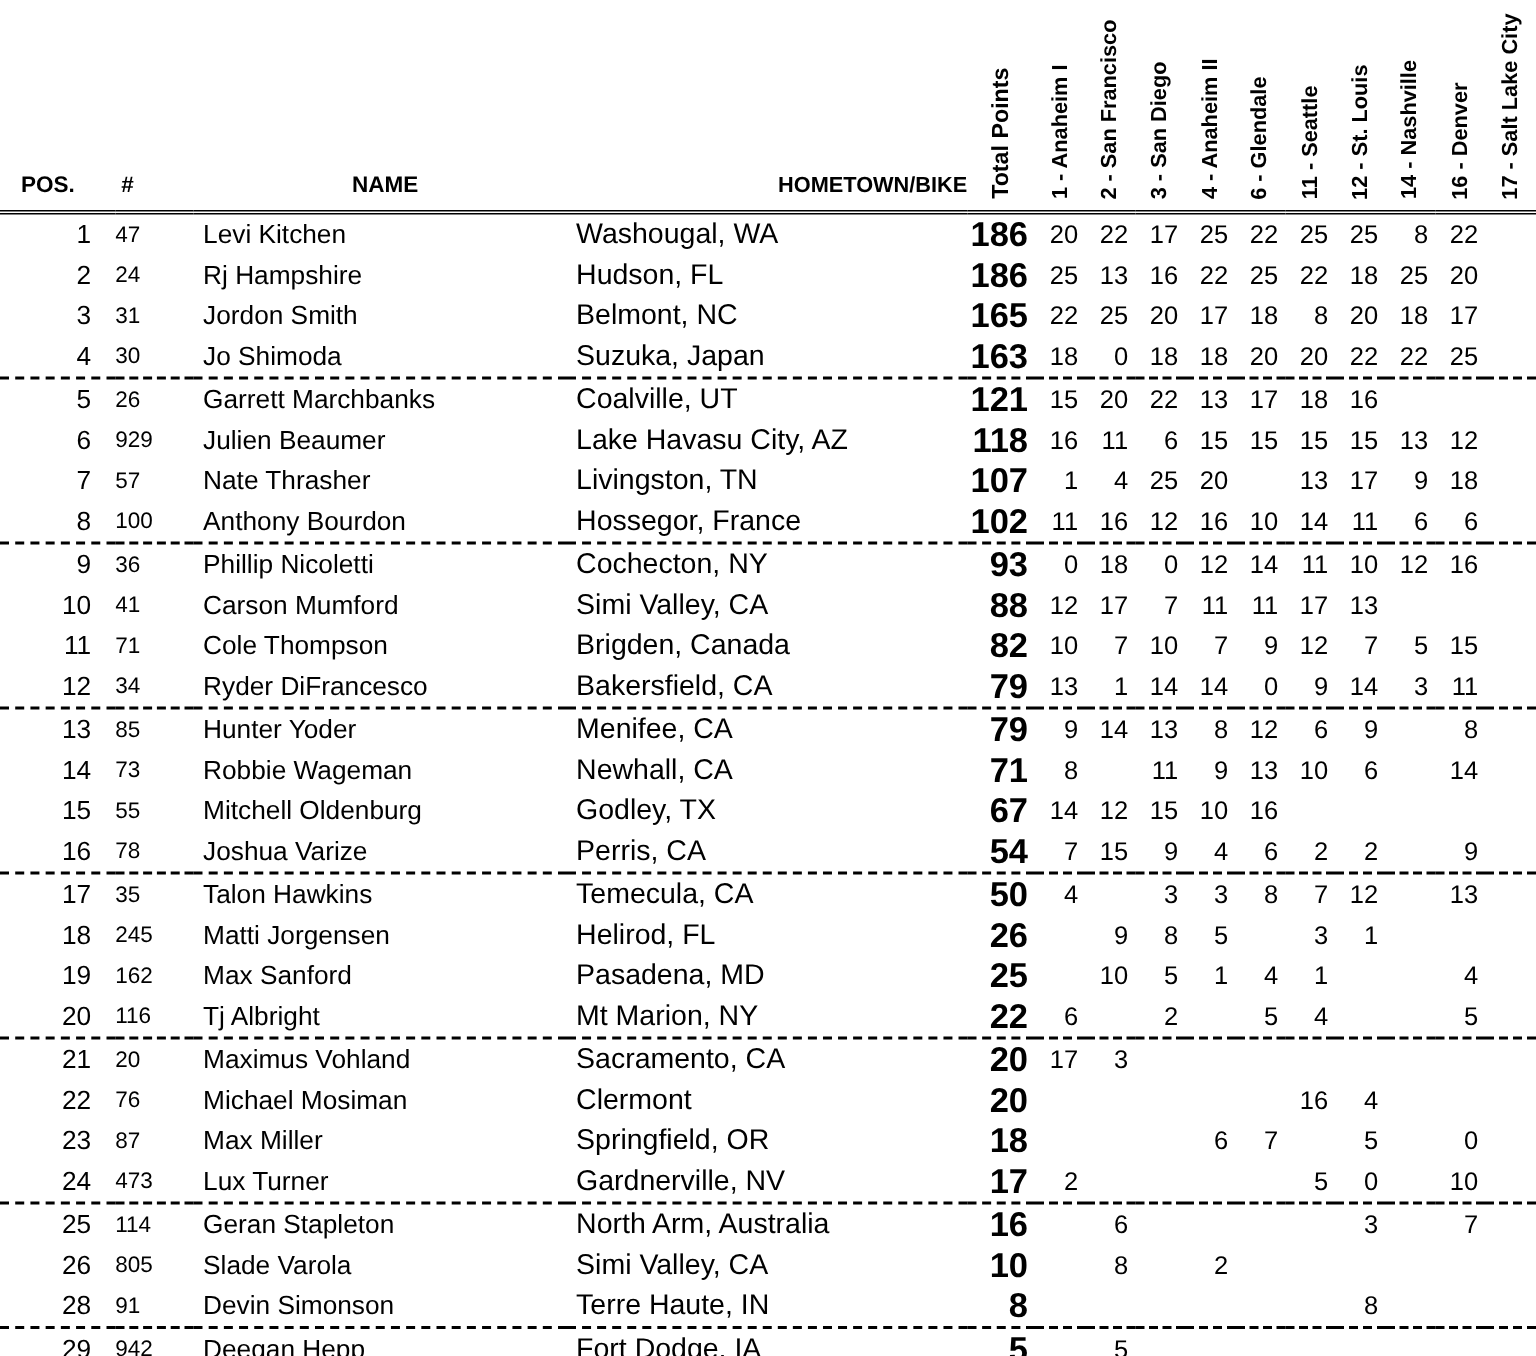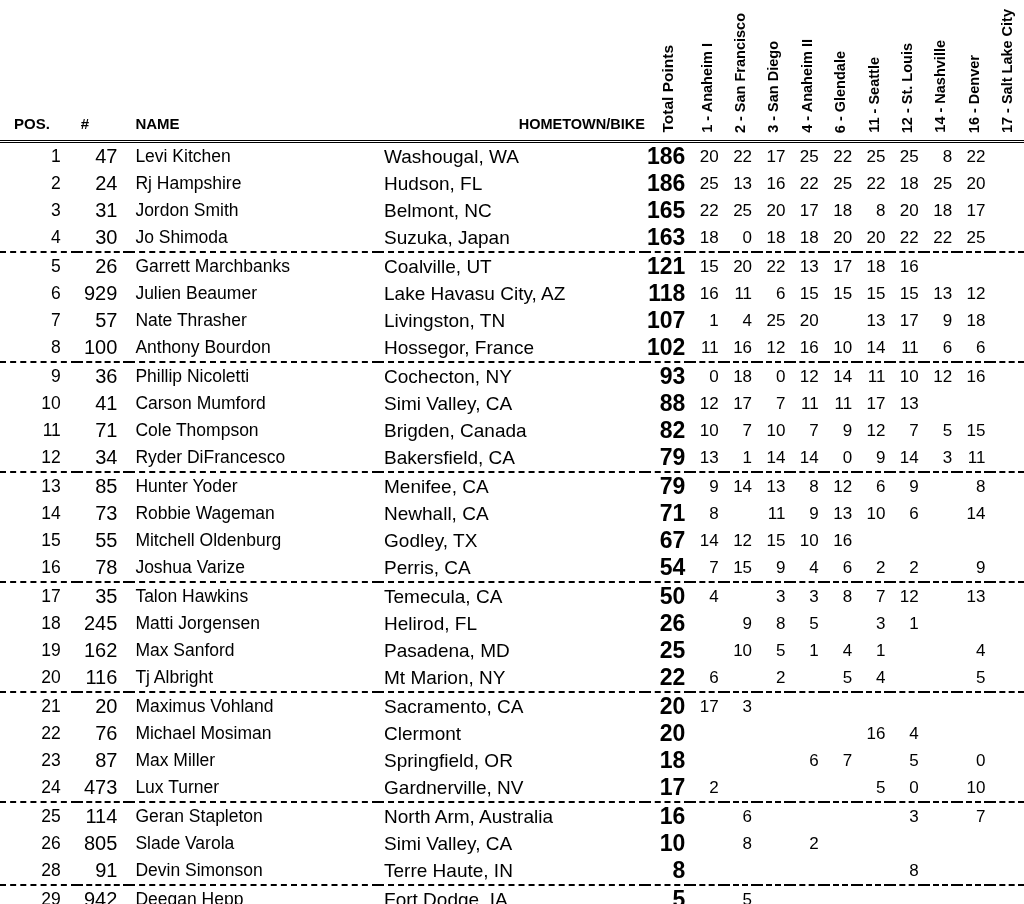--- a/index.html
+++ b/index.html
@@ -35,21 +35,21 @@
     font-size: 15px;
     border-bottom: 3px double #000;
     height: 132px;
   }
   th.flat {
     text-align: left;
     padding-bottom: 8px;
   }
   th.flat.c-pos { text-align: left; padding-left: 14px; }
   th.flat.c-num { text-align: left; padding-left: 4px; }
-  th.flat.c-name { text-align: left; padding-left: 6px; }
+  th.flat.c-name { text-align: center; padding-left: 6px; }
   th.flat.c-home { text-align: right; padding-left: 6px; font-size: 14.5px;}
 
   th.rot {
     text-align: center;
     position: relative;
   }
   th.rot .rotwrap {
     position: absolute;
     bottom: 7px;
     left: 0;
@@ -80,23 +80,23 @@
     vertical-align: middle;
     white-space: nowrap;
     overflow: hidden;
   }
   td.pos {
     text-align: right;
     padding-right: 16px;
     font-size: 17.5px;
   }
   td.num {
-    text-align: right;
+    text-align: left;
     padding-right: 12px;
-    font-size: 20px;
+    font-size: 15px;
   }
   td.name {
     text-align: left;
     padding-left: 6px;
     font-size: 17.5px;
   }
   td.home {
     text-align: left;
     padding-left: 6px;
     font-size: 19px;

